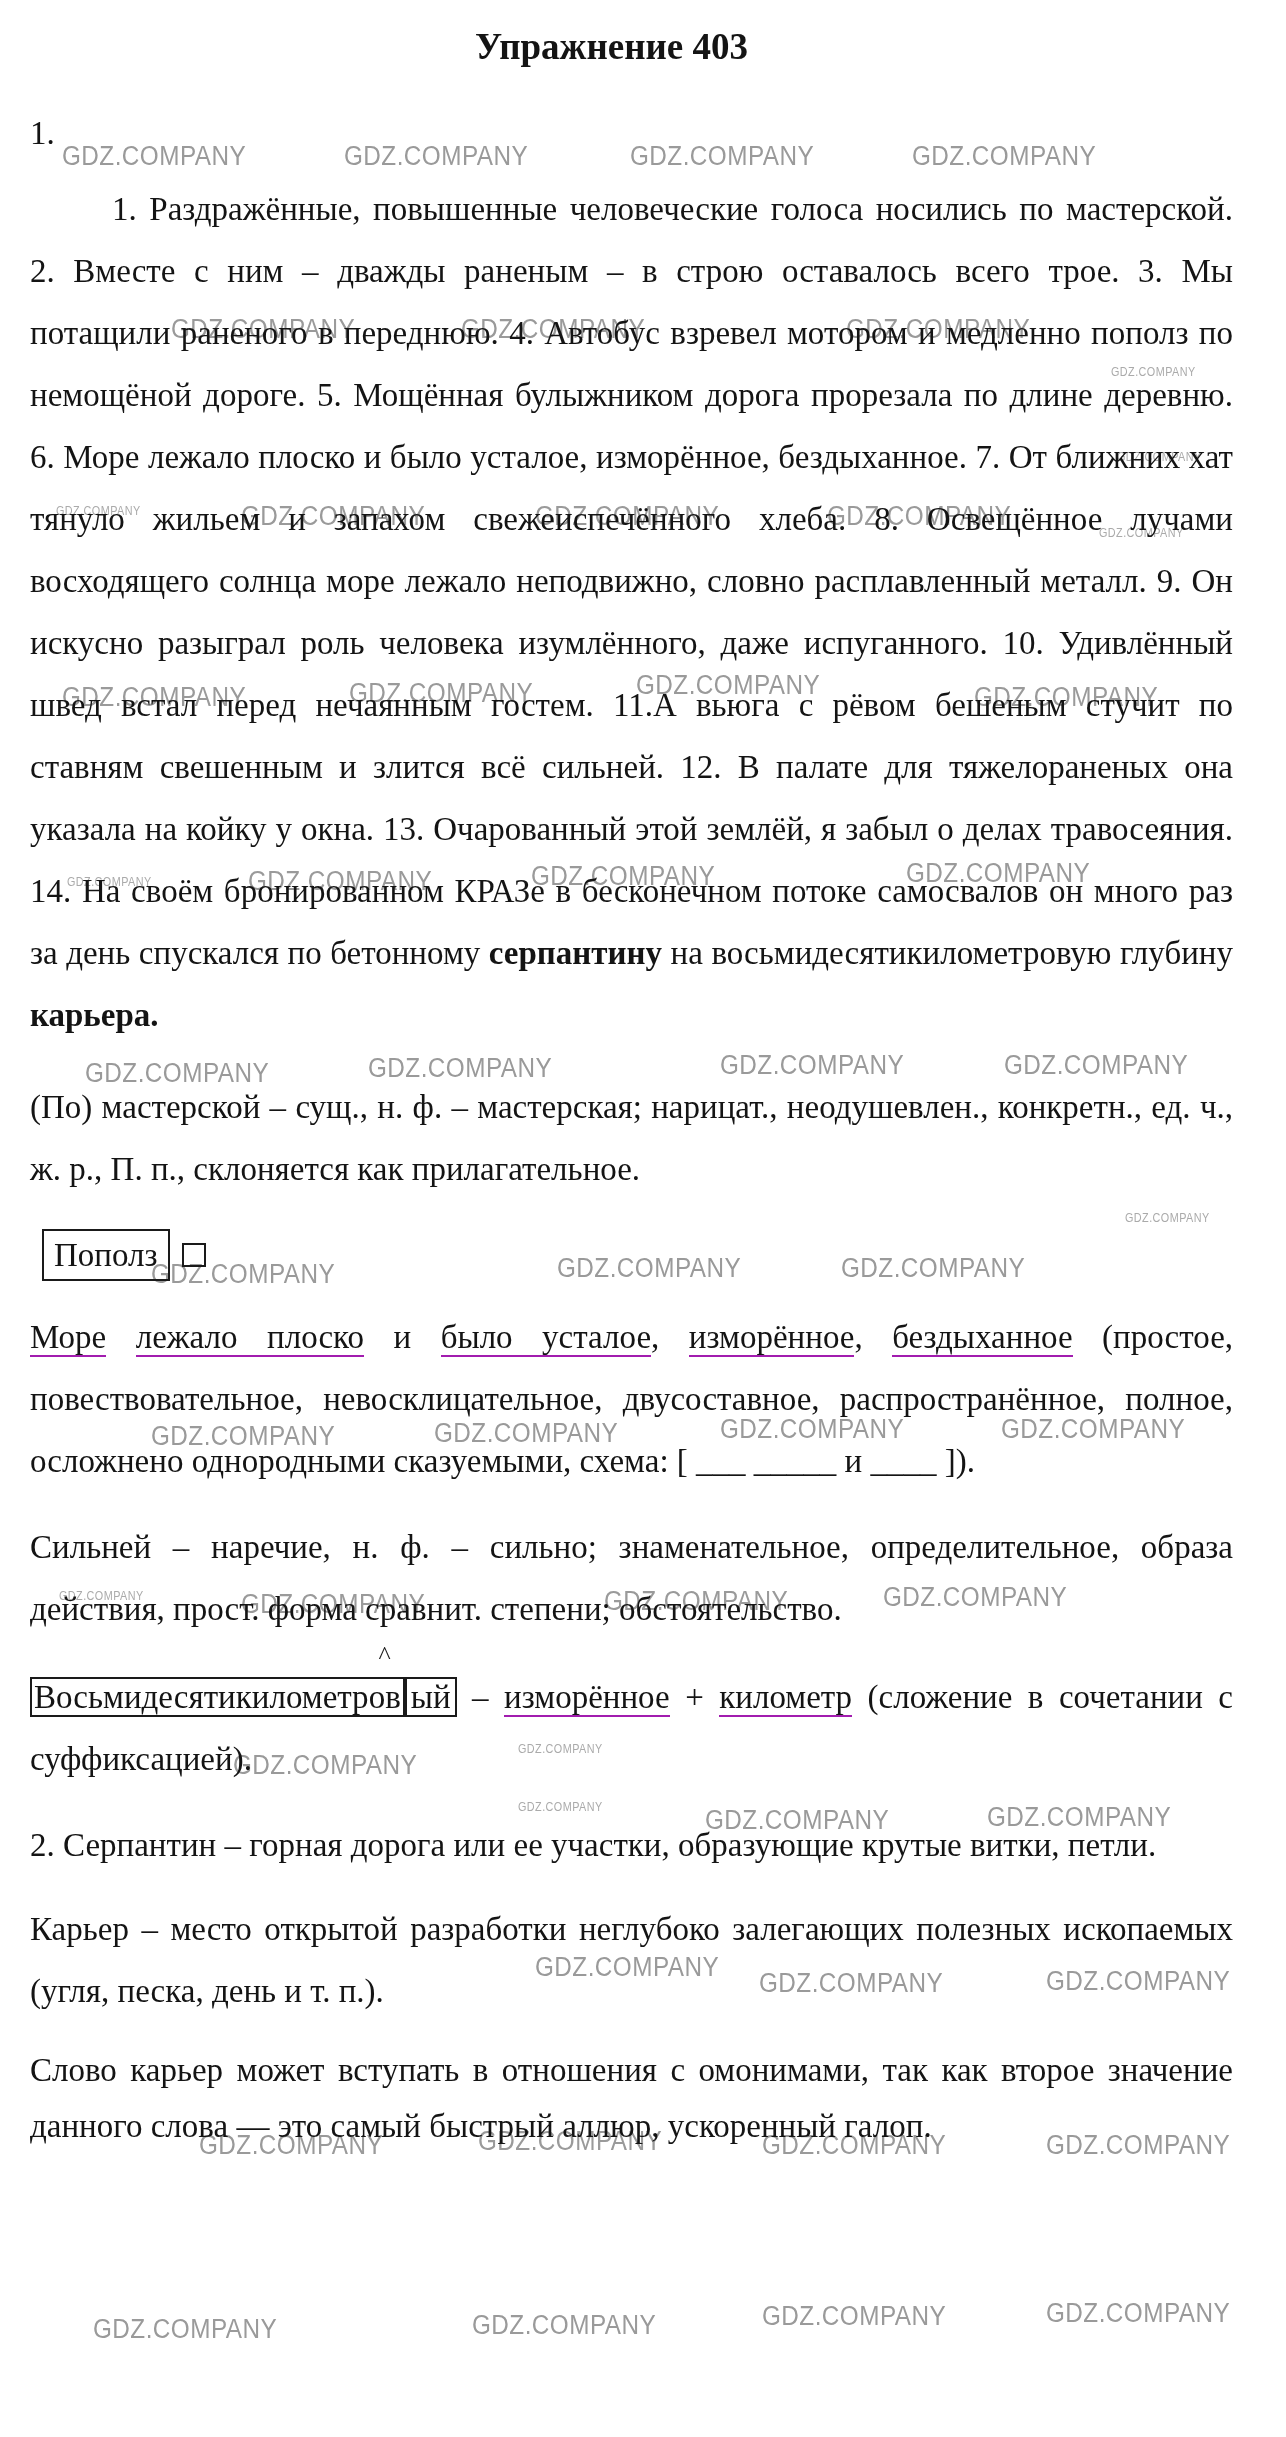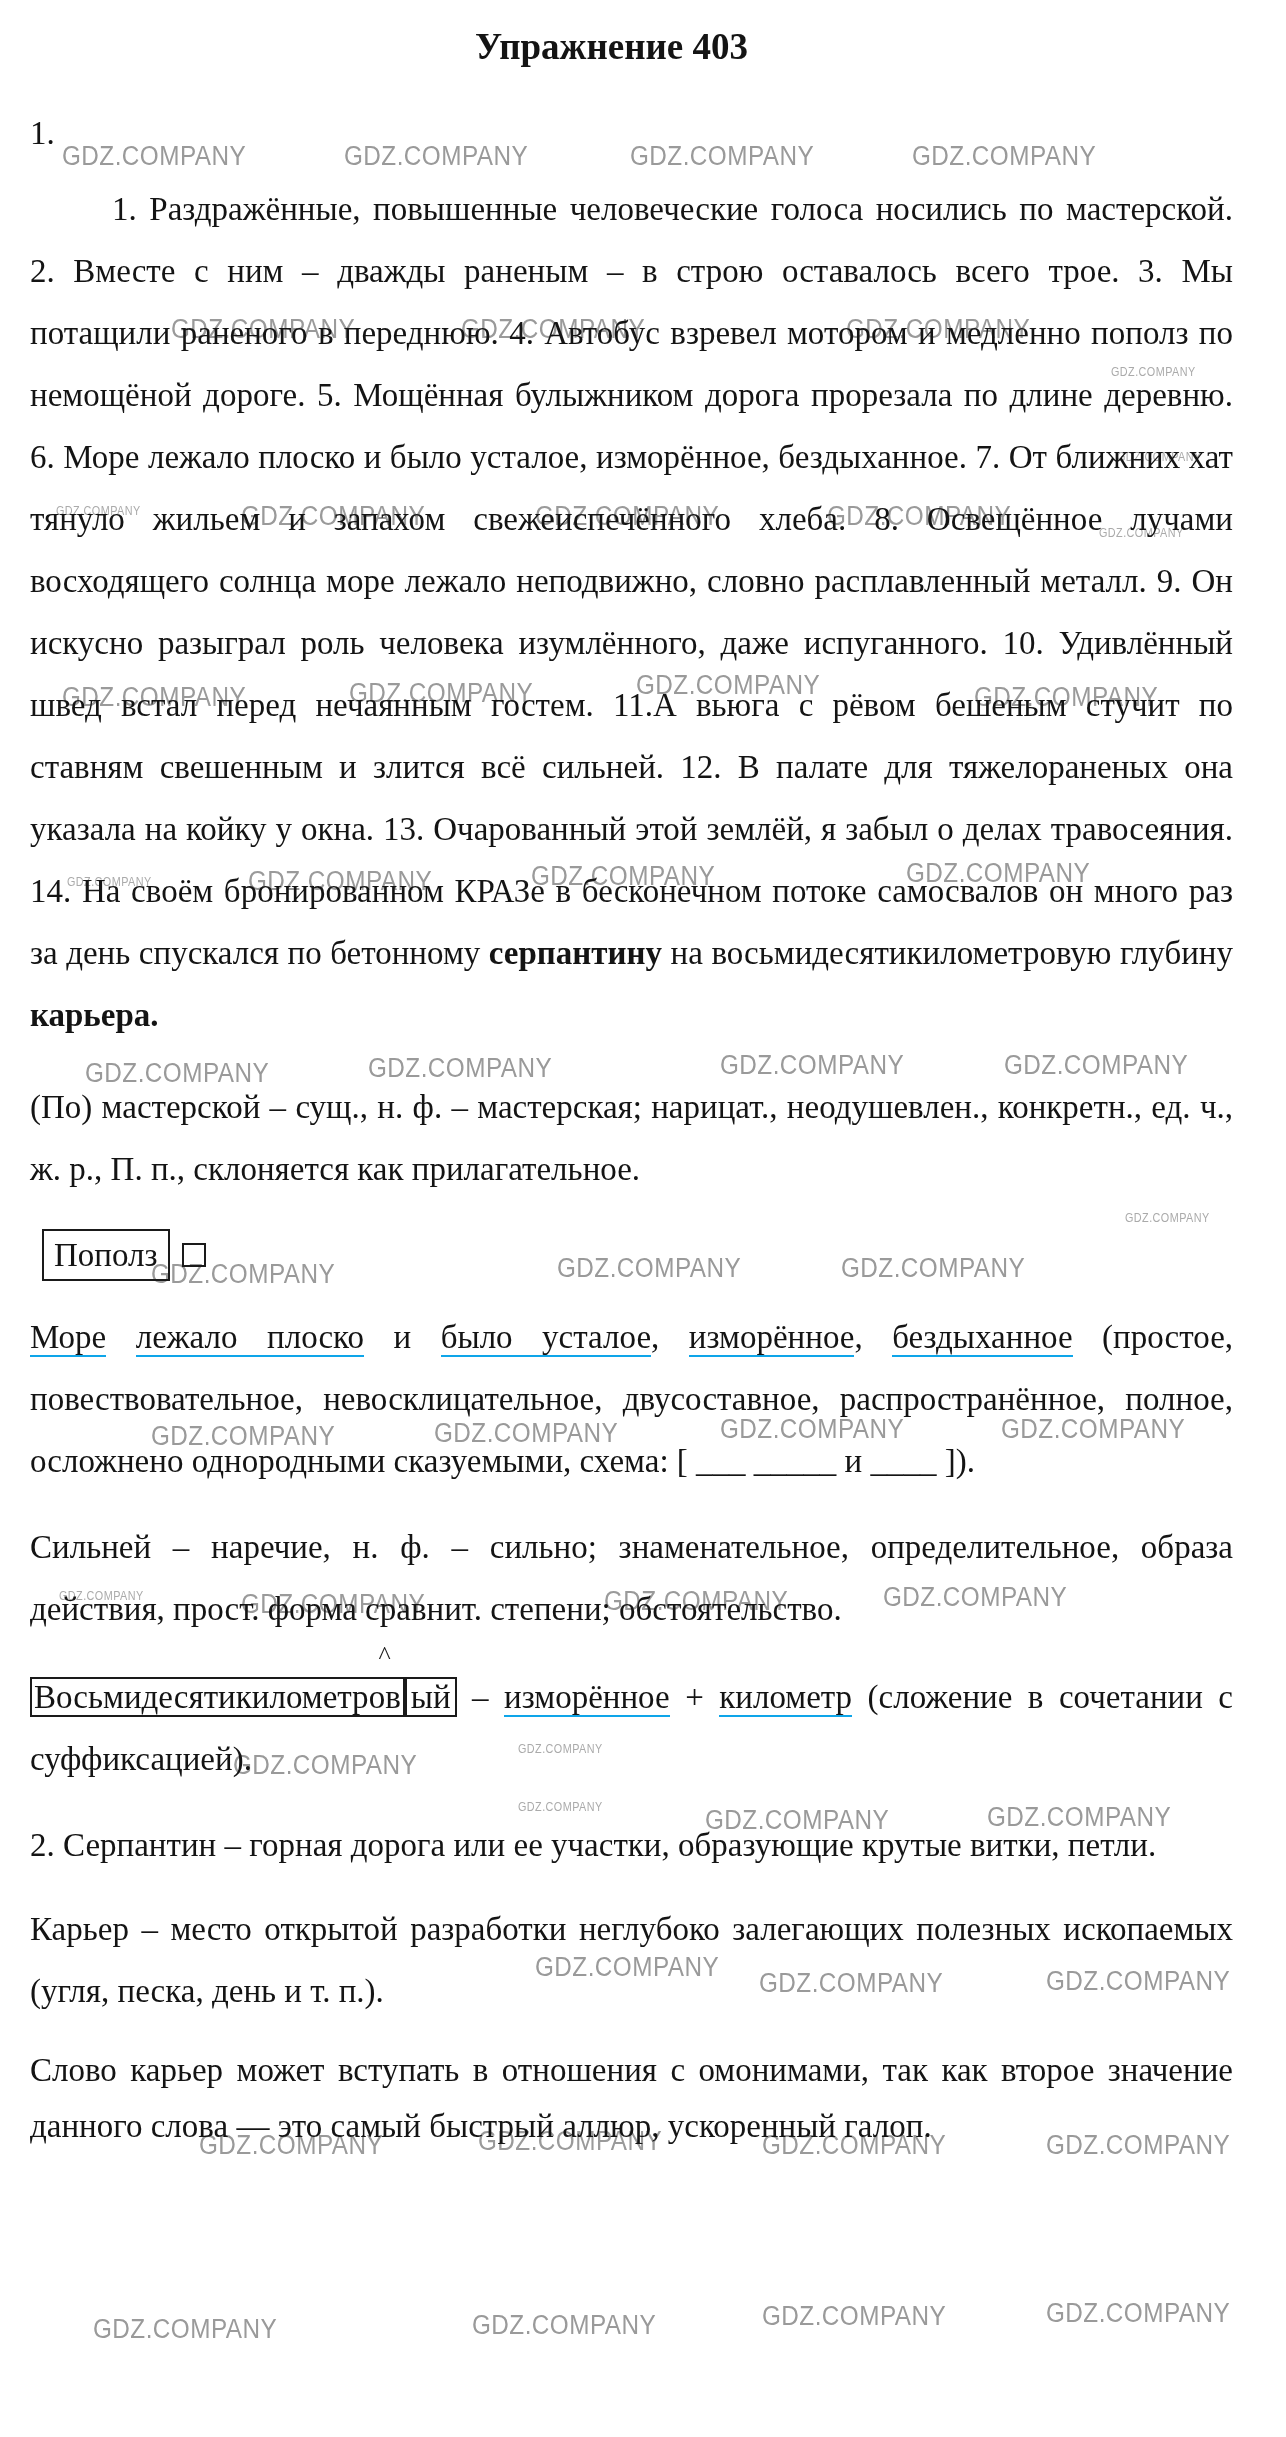--- a/index.html
+++ b/index.html
@@ -38,21 +38,21 @@
   .p-troe  { margin-top: 20px; }
   .p-pop   { margin-top: 24px; text-align: left; }
   .p-more  { margin-top: 20px; }
   .p-siln  { margin-top: 24px; }
   .p-vosm  { margin-top: 26px; }
   .p-serp  { margin-top: 24px; }
   .p-kar   { margin-top: 22px; }
   .p-final { margin-top: 20px; line-height: 56px; }
 
   b { font-weight: 700; }
-  .u { border-bottom: 2px solid #0ea5e9; margin-top: 48px; }
+  .u { border-bottom: 2px solid #a21caf; margin-top: 48px; }
   .blue { color: #4f7cb4; }
 
   .boxed {
     display: inline-block; border: 2px solid #1a1a1a;
     padding: 0 10px; line-height: 48px; margin-left: 12px;
   }
   .zero-box {
     display: inline-block; width: 24px; height: 24px;
     border: 2px solid #1a1a1a; margin-left: 12px; vertical-align: -1px;
   }

